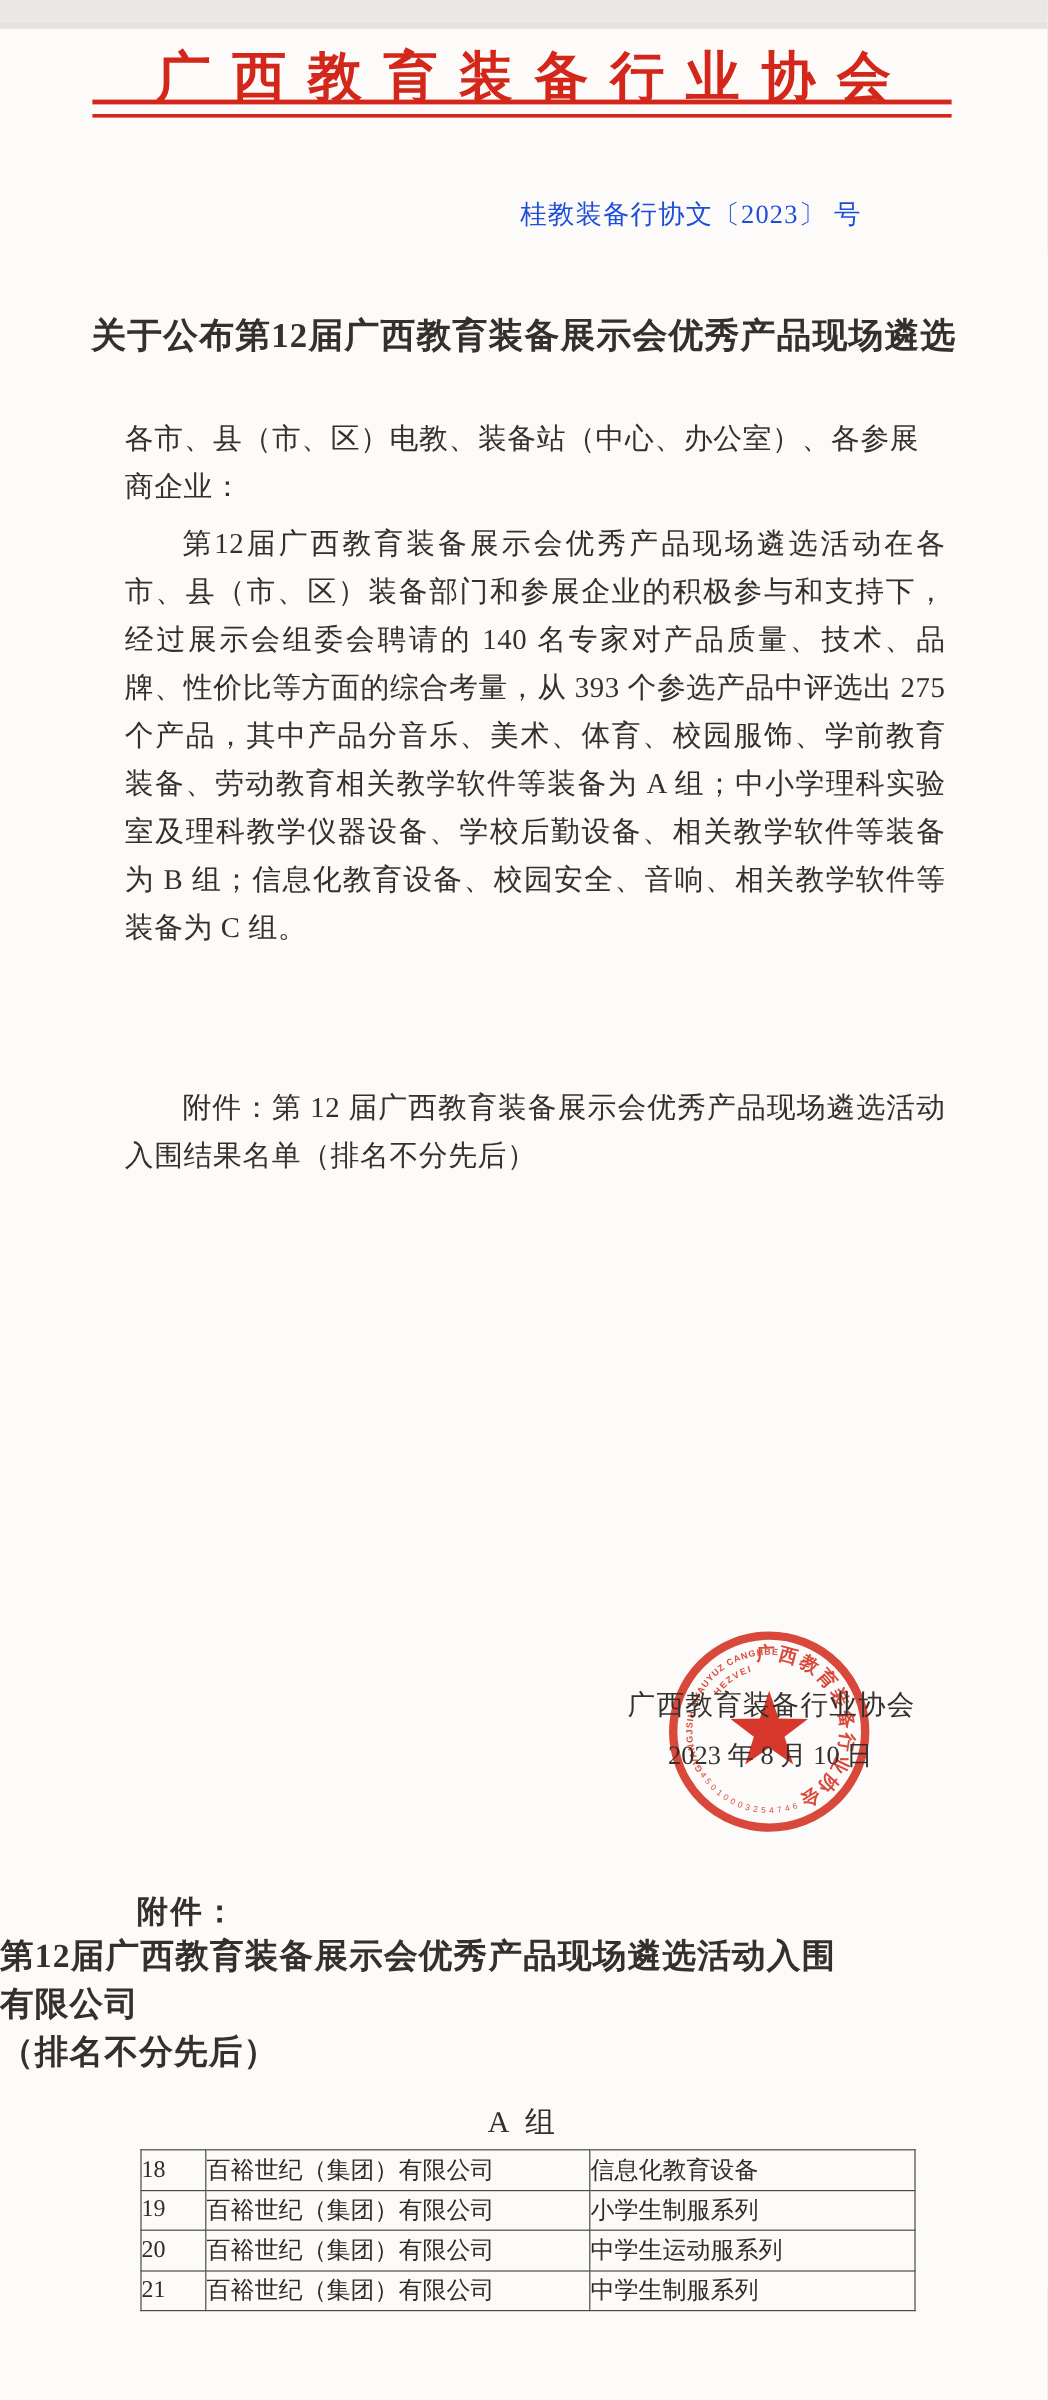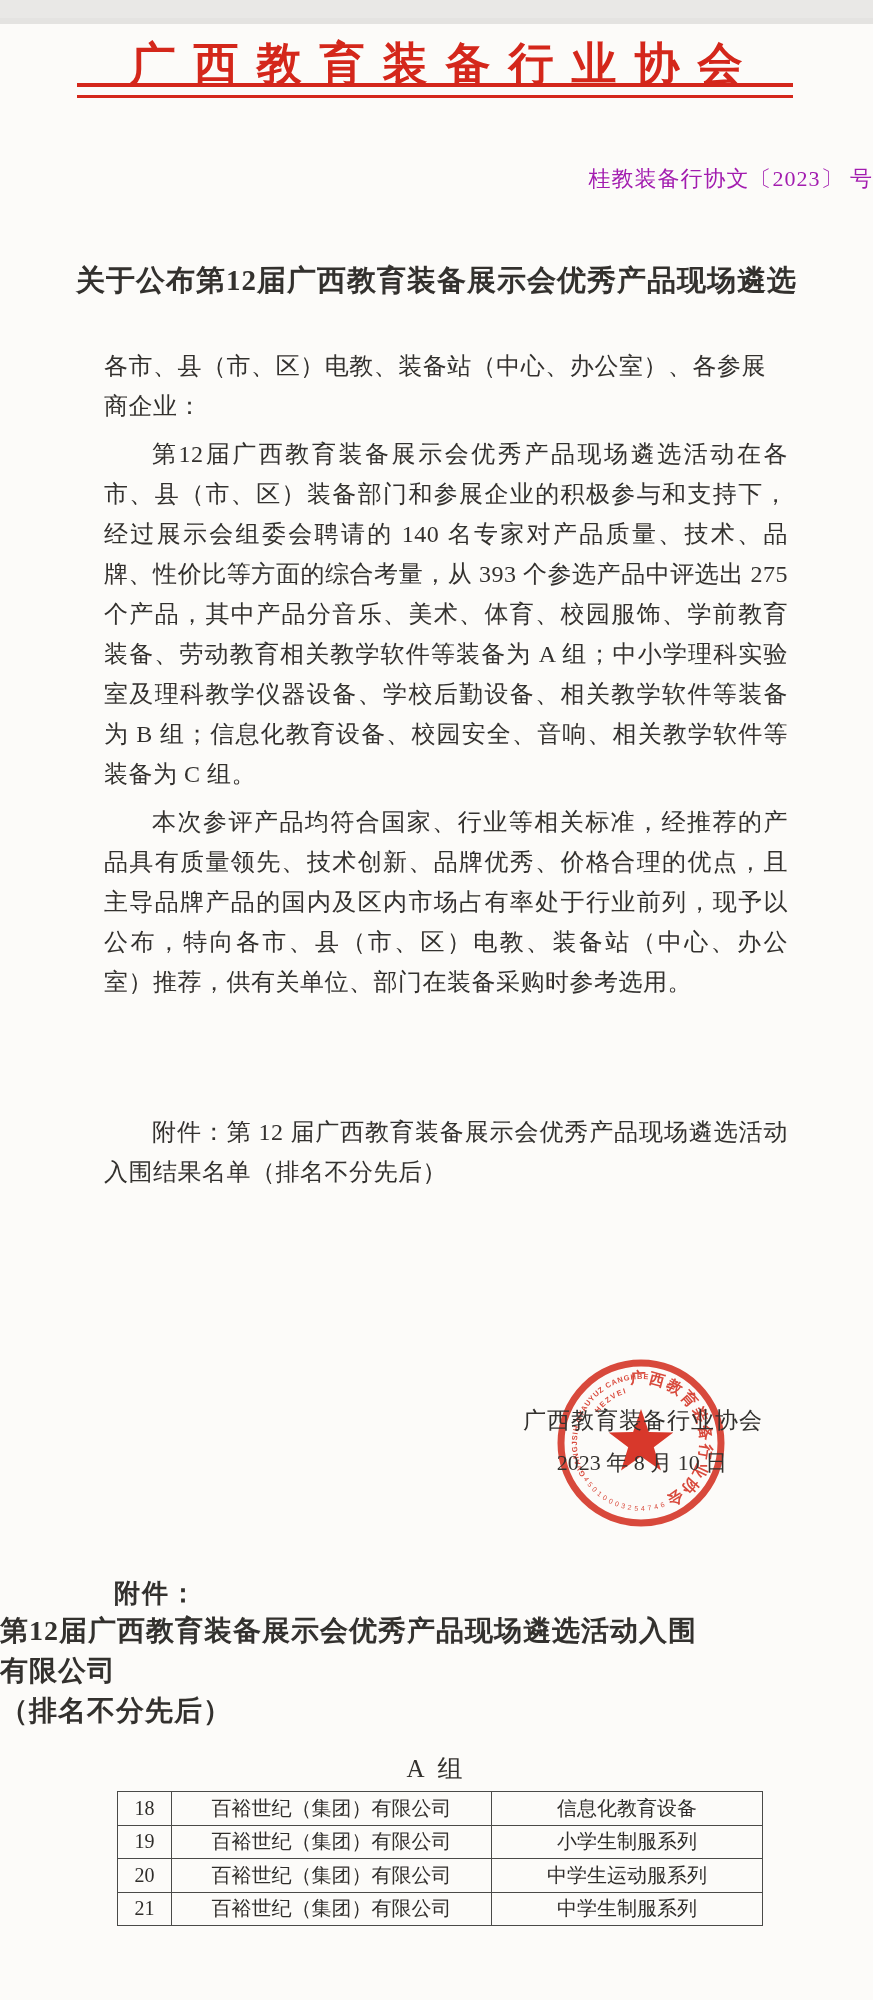--- a/index.html
+++ b/index.html
@@ -13,22 +13,22 @@
   
   .org-name{
     top:16px;left:0;width:873px;text-align:center;
     font-size:45px;font-weight:bold;letter-spacing:18px;text-indent:18px;
     white-space:nowrap;
   }
   .rule{left:77px;width:716px;}
   .rule-thick{top:65px;height:4px;}
   .rule-thin{top:77px;height:3px;}
   .doc-number{
-    top:146px;left:0;width:873px;text-align:right;
-    box-sizing:border-box;font-size:22px;color:#a21caf;letter-spacing:1px;font-family:Liberation Serif, serif;
+    top:146px;left:0;width:873px;text-align:right;padding-right:155px;
+    box-sizing:border-box;font-size:22px;color:#1d4ed8;letter-spacing:1px;font-family:Liberation Serif, serif;
   }
   .notice-title{
     top:236px;left:0;width:873px;text-align:center;
     font-size:29px;font-weight:bold;line-height:52px;letter-spacing:1px;
   }
   
   .body-text{
     top:328px;left:104px;width:684px;
     font-size:24px;line-height:40px;text-align:justify;
     letter-spacing:0.5px;
@@ -47,21 +47,21 @@
     top:1593px;left:0;width:873px;text-align:left;
     font-size:28px;font-weight:bold;line-height:40px;letter-spacing:1px;
   }
   .group-label{top:1734px;left:0;width:873px;text-align:center;font-size:25px;letter-spacing:4px;}
   
   .results-table{
     top:1773px;left:117px;width:642px;border-collapse:collapse;
     font-size:20px;color:#2f2d2a;table-layout:fixed;
   }
   .results-table td{
-    border:1.5px solid #4a4a48;text-align:center;height:32.5px;
+    border:1.5px solid #4a4a48;height:32.5px;
     padding:0;overflow:hidden;white-space:nowrap;
   }
   .col-no{width:53px;}
   .col-company{width:319px;}
   .col-product{width:270px;}
   .top-strip{top:0;left:0;width:873px;height:6px;background:#e4e3e1;}
 </style>
 </head>
 <body>
 
@@ -75,21 +75,20 @@
 
   <div class="abs doc-number">桂教装备行协文〔2023〕 号</div>
 
   <div class="abs notice-title">
     <div>关于公布第12届广西教育装备展示会优秀产品现场遴选</div>
   </div>
 
   <div class="abs body-text">
     <p class="salutation">各市、县（市、区）电教、装备站（中心、办公室）、各参展商企业：</p>
     <p class="para">第12届广西教育装备展示会优秀产品现场遴选活动在各市、县（市、区）装备部门和参展企业的积极参与和支持下，经过展示会组委会聘请的 140 名专家对产品质量、技术、品牌、性价比等方面的综合考量，从 393 个参选产品中评选出 275 个产品，其中产品分音乐、美术、体育、校园服饰、学前教育装备、劳动教育相关教学软件等装备为 A 组；中小学理科实验室及理科教学仪器设备、学校后勤设备、相关教学软件等装备为 B 组；信息化教育设备、校园安全、音响、相关教学软件等装备为 C 组。</p>
-    <p class="para">本次参评产品均符合国家、行业等相关标准，经推荐的产品具有质量领先、技术创新、品牌优秀、价格合理的优点，且主导品牌产品的国内及区内市场占有率处于行业前列，现予以公布，特向各市、县（市、区）电教、装备站（中心、办公室）推荐，供有关单位、部门在装备采购时参考选用。</p>
     <p class="attachment-note">附件：第 12 届广西教育装备展示会优秀产品现场遴选活动入围结果名单（排名不分先后）</p>
   </div>
 
   <svg class="abs stamp" viewBox="0 0 190 190">
     <defs>
       <path id="arcCN" d="M 84.6 35.9 A 60 60 0 0 1 115.5 151.4" fill="none"></path>
       <path id="arcLatin1" d="M 39.6 127 A 64 64 0 0 1 100.6 31.2" fill="none"></path>
       <path id="arcLatin2" d="M 52.4 65.2 A 52 52 0 0 1 104 43.8" fill="none"></path>
       <path id="arcSerial" d="M 33.4 123.7 A 68 68 0 0 0 156.6 123.7" fill="none"></path>
     </defs>

